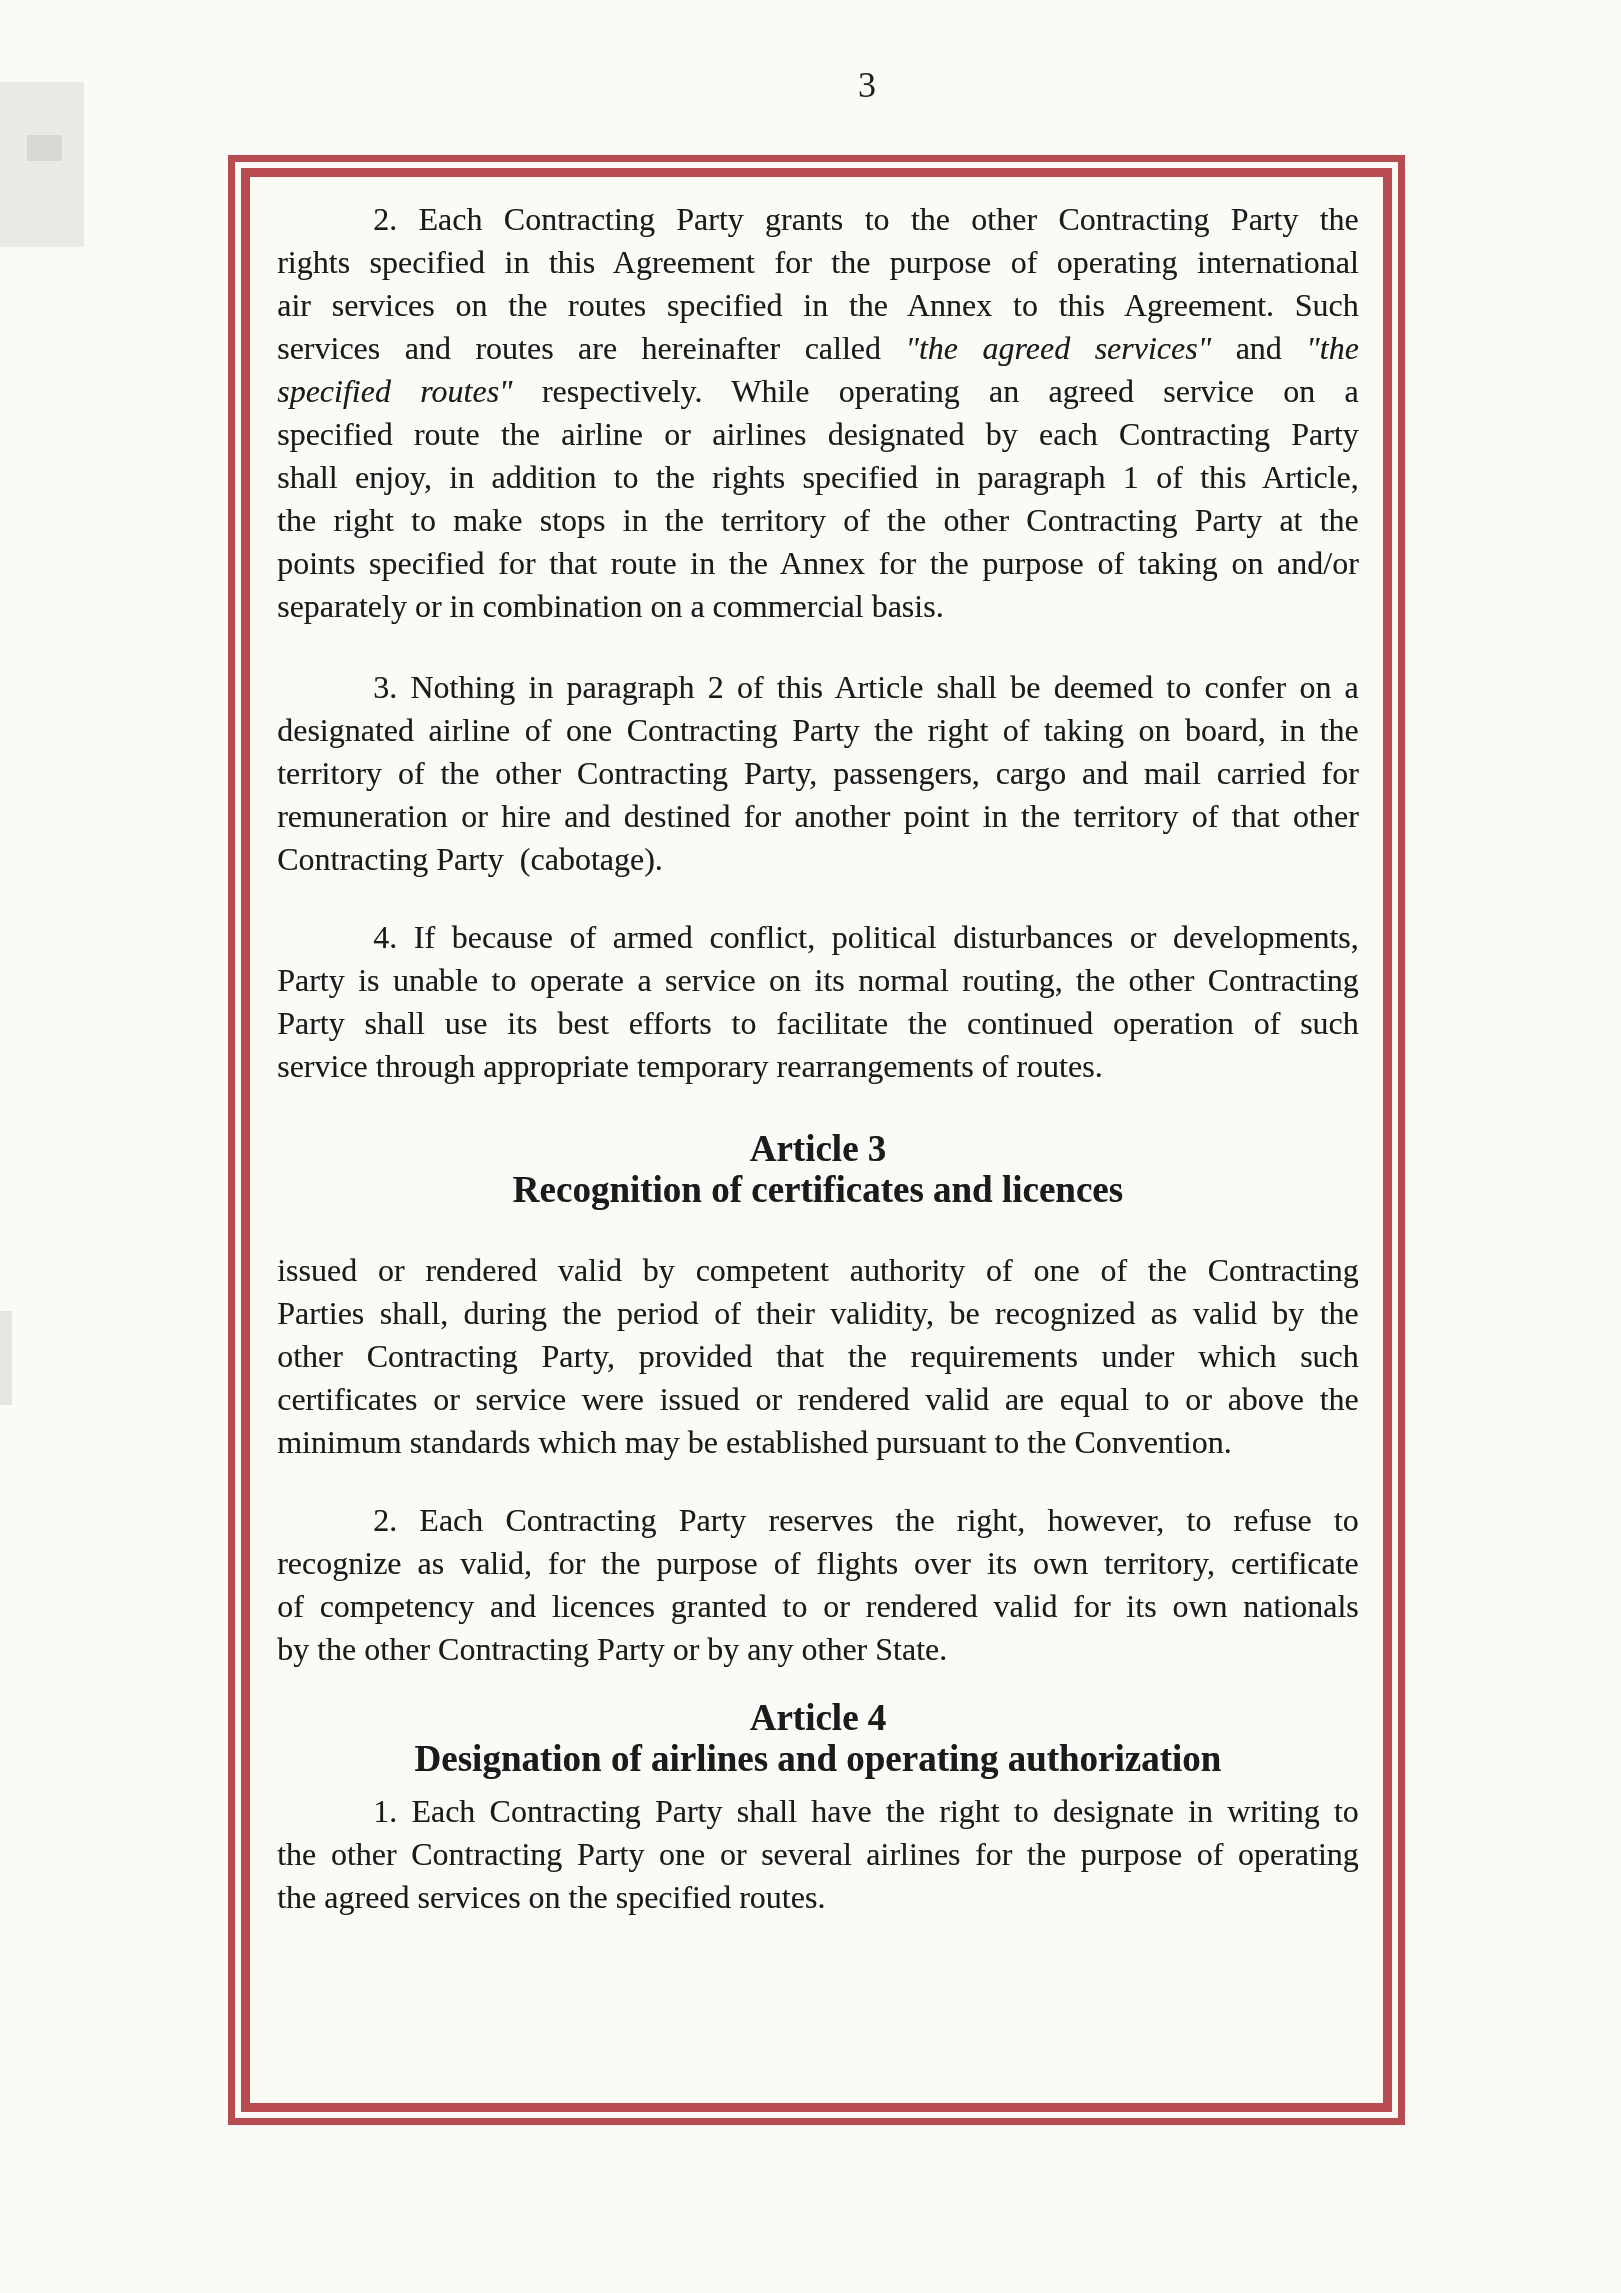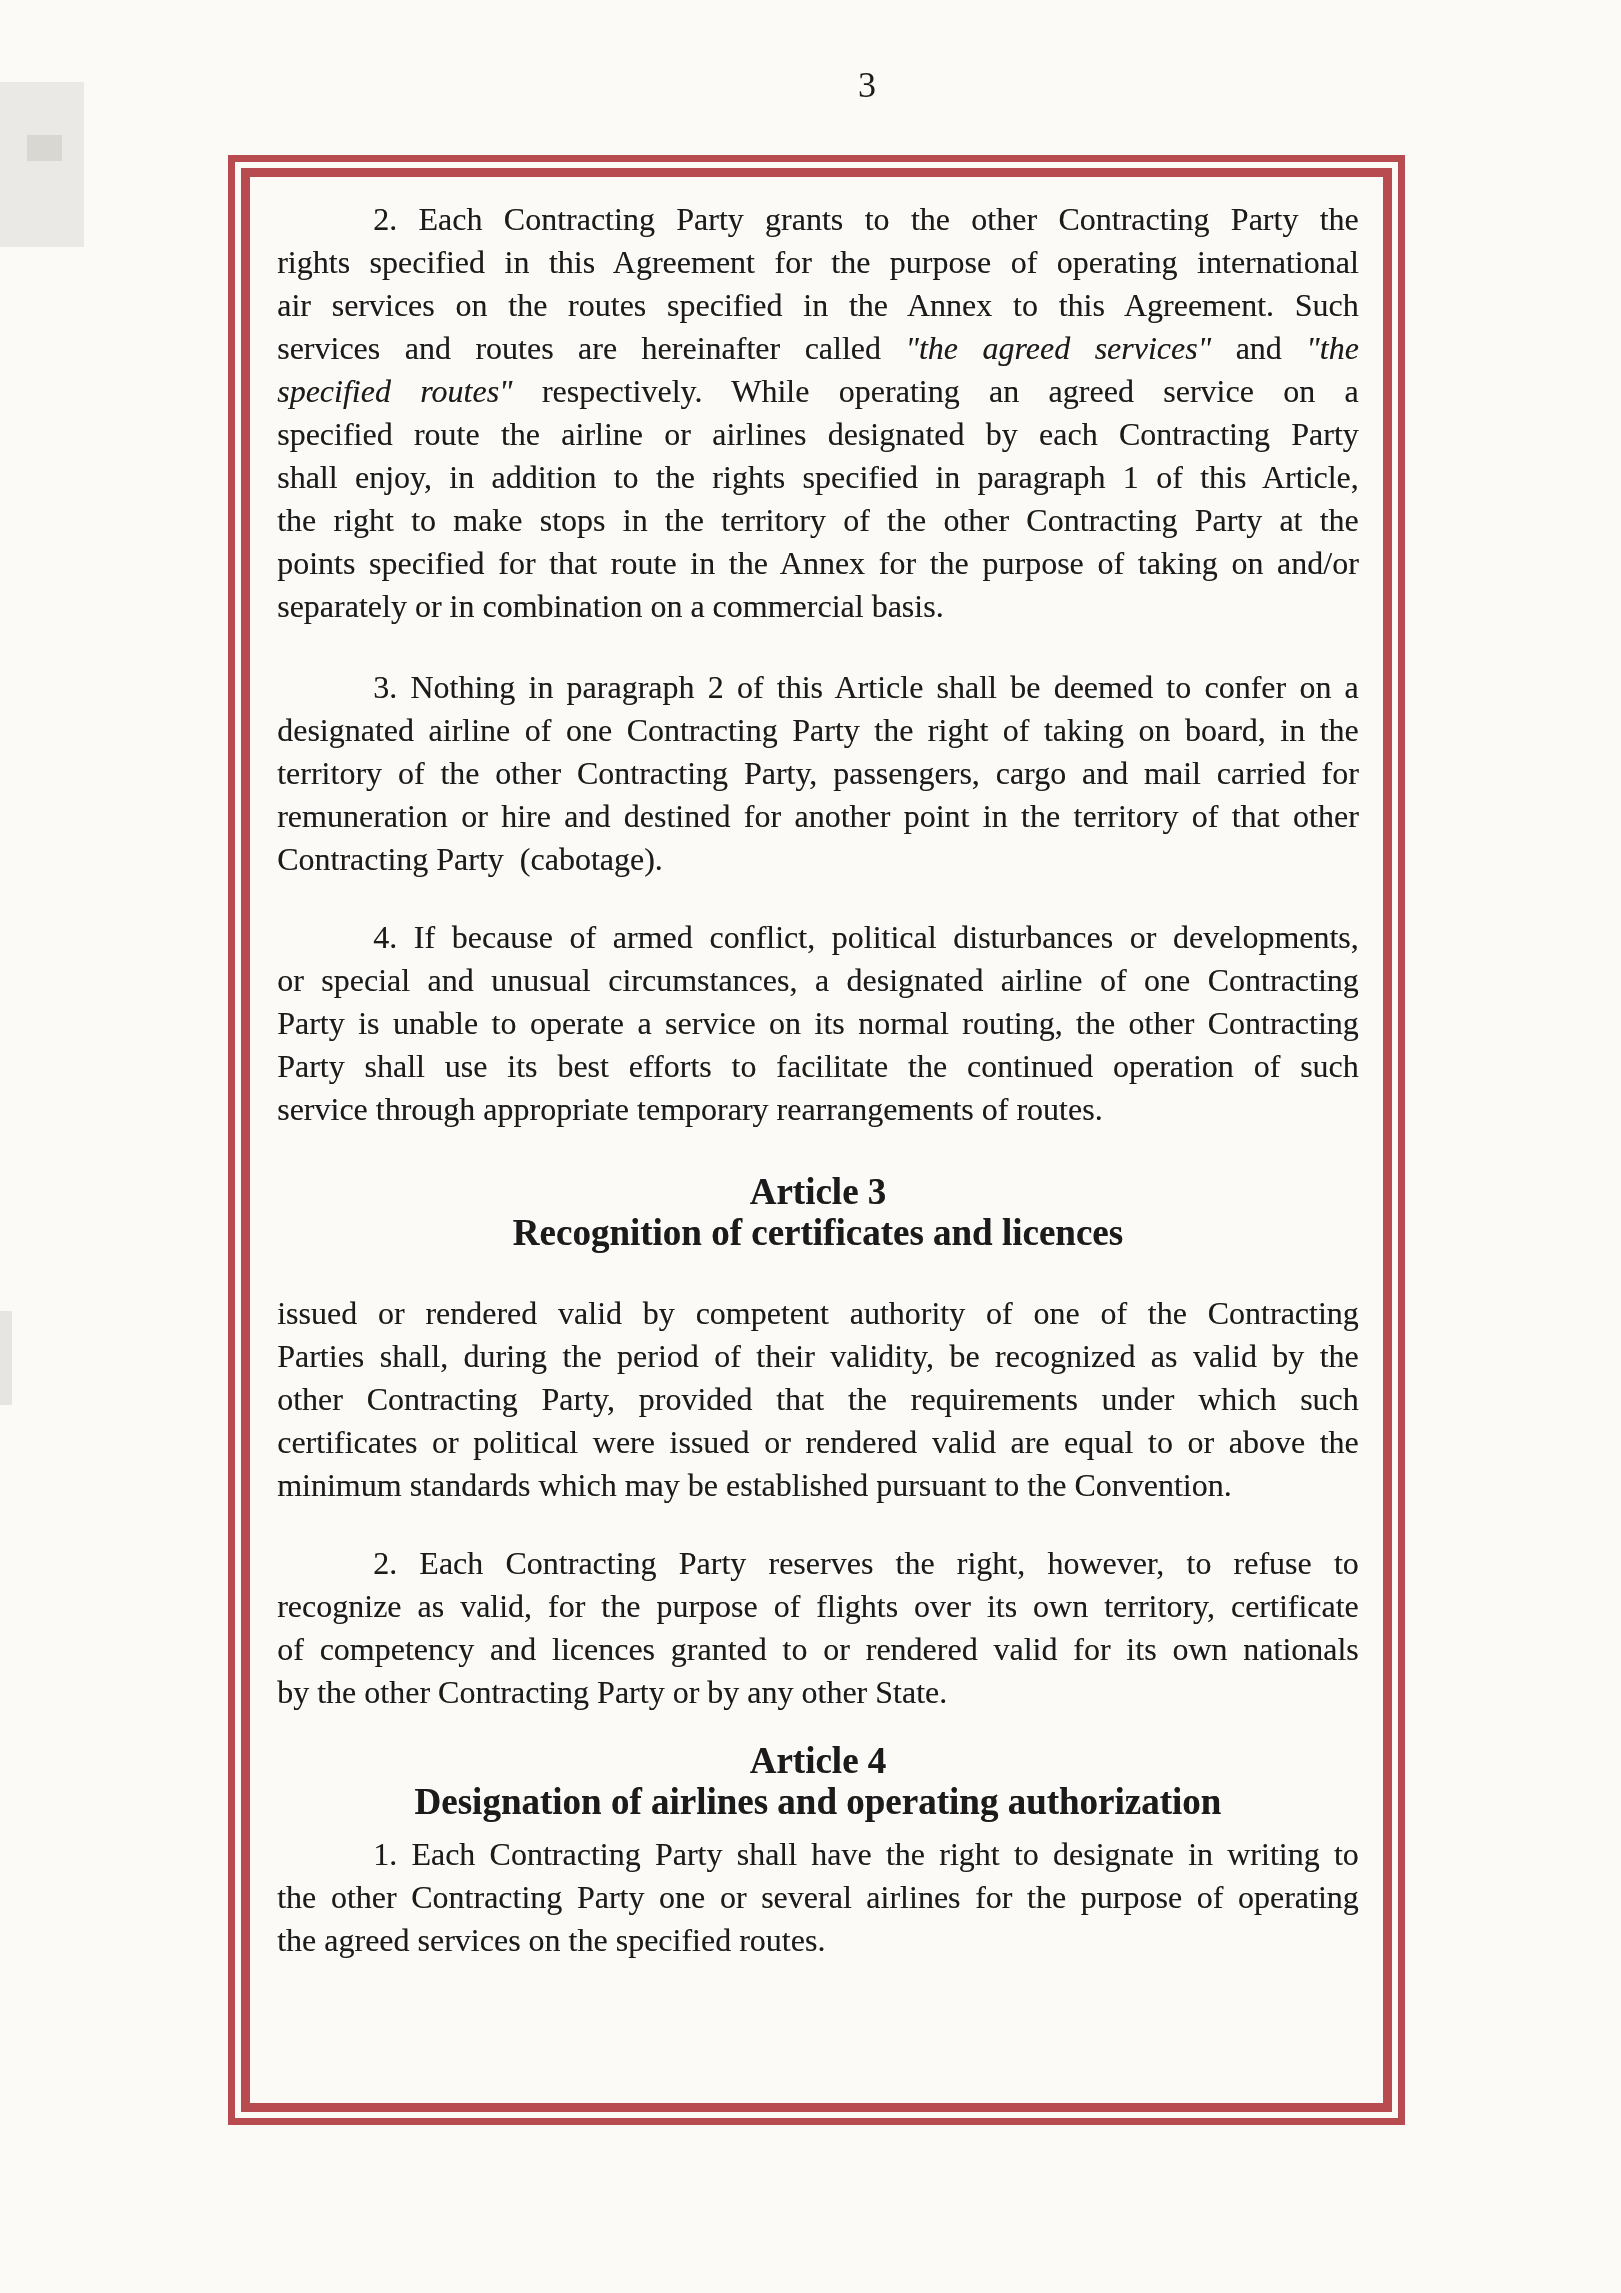--- a/index.html
+++ b/index.html
@@ -93,34 +93,33 @@
         </div>
         <div class="block paragraph">
           <div class="line indent"><span>3. Nothing in paragraph 2 of this Article shall be deemed to confer on a</span></div>
           <div class="line"><span>designated airline of one Contracting Party the right of taking on board, in the</span></div>
           <div class="line"><span>territory of the other Contracting Party, passengers, cargo and mail carried for</span></div>
           <div class="line"><span>remuneration or hire and destined for another point in the territory of that other</span></div>
           <div class="line last"><span>Contracting Party&nbsp; (cabotage).</span></div>
         </div>
         <div class="block paragraph">
           <div class="line indent"><span>4. If because of armed conflict, political disturbances or developments,</span></div>
-          <div class="line"><span>or special and unusual circumstances, a designated airline of one Contracting</span></div>
           <div class="line"><span>Party is unable to operate a service on its normal routing, the other Contracting</span></div>
           <div class="line"><span>Party shall use its best efforts to facilitate the continued operation of such</span></div>
           <div class="line last"><span>service through appropriate temporary rearrangements of routes.</span></div>
         </div>
         <div class="block heading">
           <div class="line"><span>Article 3</span></div>
           <div class="line"><span>Recognition of certificates and licences</span></div>
         </div>
         <div class="block paragraph">
           <div class="line"><span>issued or rendered valid by competent authority of one of the Contracting</span></div>
           <div class="line"><span>Parties shall, during the period of their validity, be recognized as valid by the</span></div>
           <div class="line"><span>other Contracting Party, provided that the requirements under which such</span></div>
-          <div class="line"><span>certificates or political were issued or rendered valid are equal to or above the</span></div>
+          <div class="line"><span>certificates or service were issued or rendered valid are equal to or above the</span></div>
           <div class="line last"><span>minimum standards which may be established pursuant to the Convention.</span></div>
         </div>
         <div class="block paragraph">
           <div class="line indent"><span>2. Each Contracting Party reserves the right, however, to refuse to</span></div>
           <div class="line"><span>recognize as valid, for the purpose of flights over its own territory, certificate</span></div>
           <div class="line"><span>of competency and licences granted to or rendered valid for its own nationals</span></div>
           <div class="line last"><span>by the other Contracting Party or by any other State.</span></div>
         </div>
         <div class="block heading">
           <div class="line"><span>Article 4</span></div>

